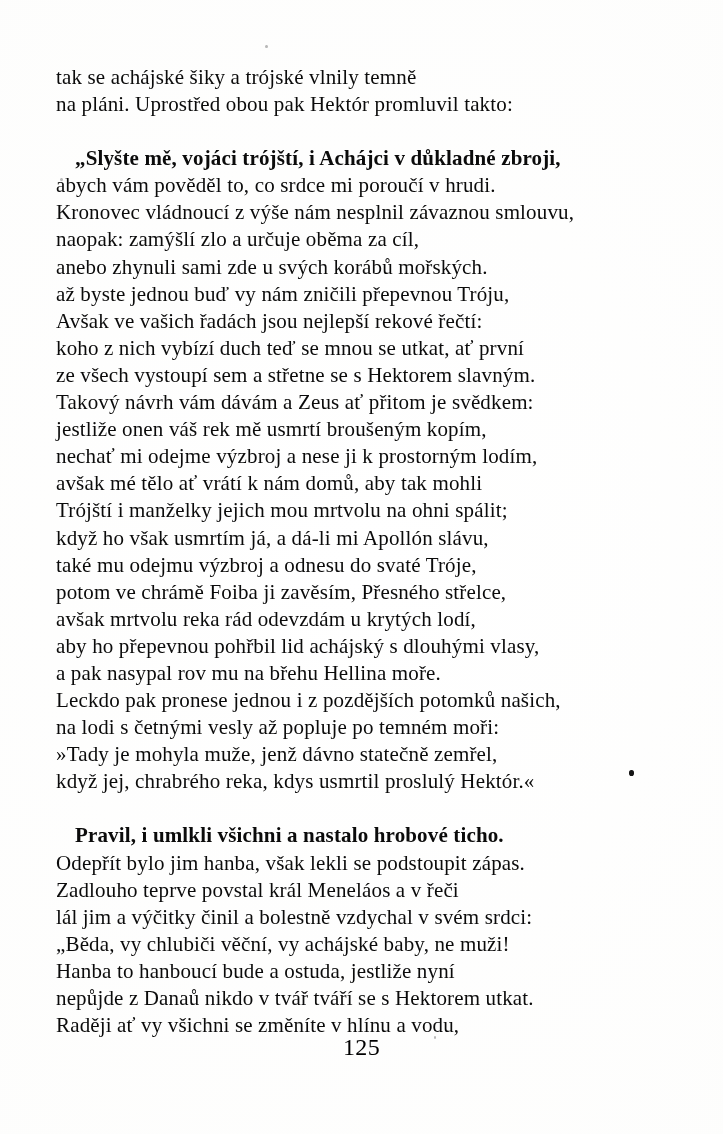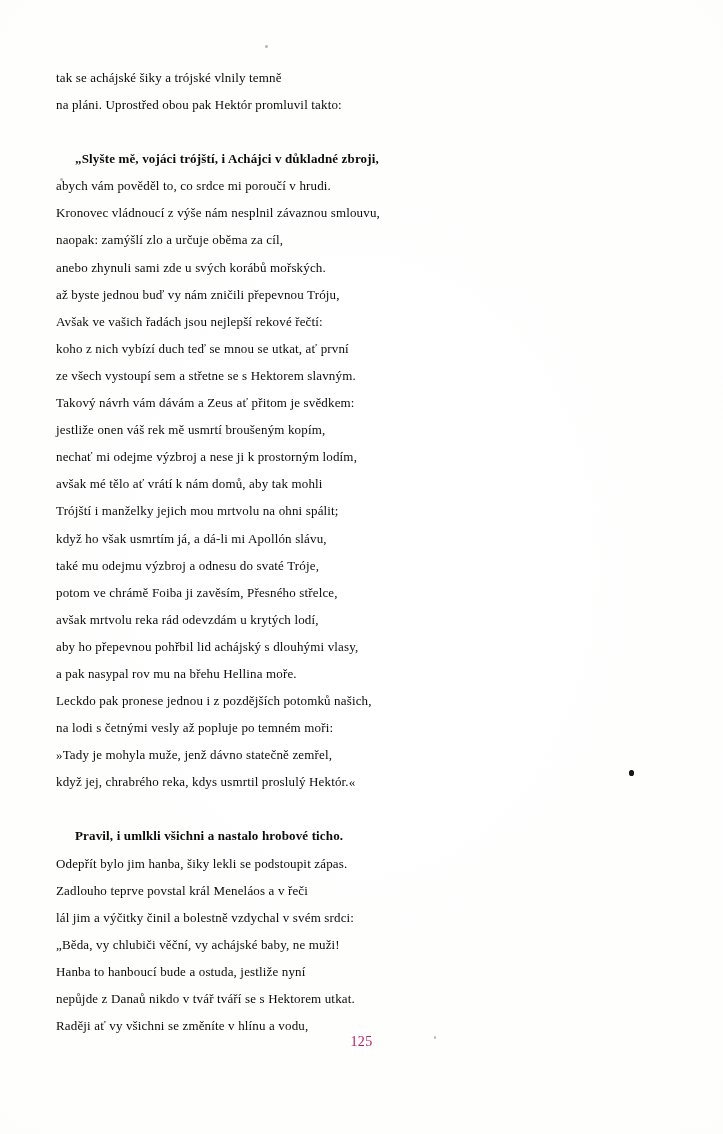--- a/index.html
+++ b/index.html
@@ -33,21 +33,21 @@
   }
 
   #text-block {
     position: absolute;
     left: 56px;
     top: 64px;
     width: 600px;
   }
 
   .verse-line {
-    font-size: 13px;
+    font-size: 21px;
     line-height: 27.1px;
     color: #0b0b0b;
     white-space: pre;
     letter-spacing: 0.15px;
     font-weight: 400;
   }
 
   
   .verse-line.indent {
     text-indent: 19px;
@@ -58,22 +58,22 @@
   .stanza-gap {
     height: 27px;
   }
 
   #page-number {
     position: absolute;
     left: 0;
     right: 0;
     top: 1034px;
     text-align: center;
-    font-size: 14px;
-    color: #be185d;
+    font-size: 24px;
+    color: #000000;
     letter-spacing: 0.4px;
   }
 
   
   .speck {
     position: absolute;
     background: #151515;
     border-radius: 50%;
     pointer-events: none;
   }
@@ -116,21 +116,21 @@
         <div class="verse-line">aby ho přepevnou pohřbil lid achájský s dlouhými vlasy,</div>
         <div class="verse-line">a pak nasypal rov mu na břehu Hellina moře.</div>
         <div class="verse-line">Leckdo pak pronese jednou i z pozdějších potomků našich,</div>
         <div class="verse-line">na lodi s četnými vesly až popluje po temném moři:</div>
         <div class="verse-line">»Tady je mohyla muže, jenž dávno statečně zemřel,</div>
         <div class="verse-line">když jej, chrabrého reka, kdys usmrtil proslulý Hektór.«</div>
       </div>
       <div class="stanza-gap"></div>
       <div>
         <div class="verse-line indent">Pravil, i umlkli všichni a nastalo hrobové ticho.</div>
-        <div class="verse-line">Odepřít bylo jim hanba, šiky lekli se podstoupit zápas.</div>
+        <div class="verse-line">Odepřít bylo jim hanba, však lekli se podstoupit zápas.</div>
         <div class="verse-line">Zadlouho teprve povstal král Meneláos a v řeči</div>
         <div class="verse-line">lál jim a výčitky činil a bolestně vzdychal v svém srdci:</div>
         <div class="verse-line">„Běda, vy chlubiči věční, vy achájské baby, ne muži!</div>
         <div class="verse-line">Hanba to hanboucí bude a ostuda, jestliže nyní</div>
         <div class="verse-line">nepůjde z Danaů nikdo v tvář tváří se s Hektorem utkat.</div>
         <div class="verse-line">Raději ať vy všichni se změníte v hlínu a vodu,</div>
       </div>
     </div>
 
   <div id="page-number">125</div>

